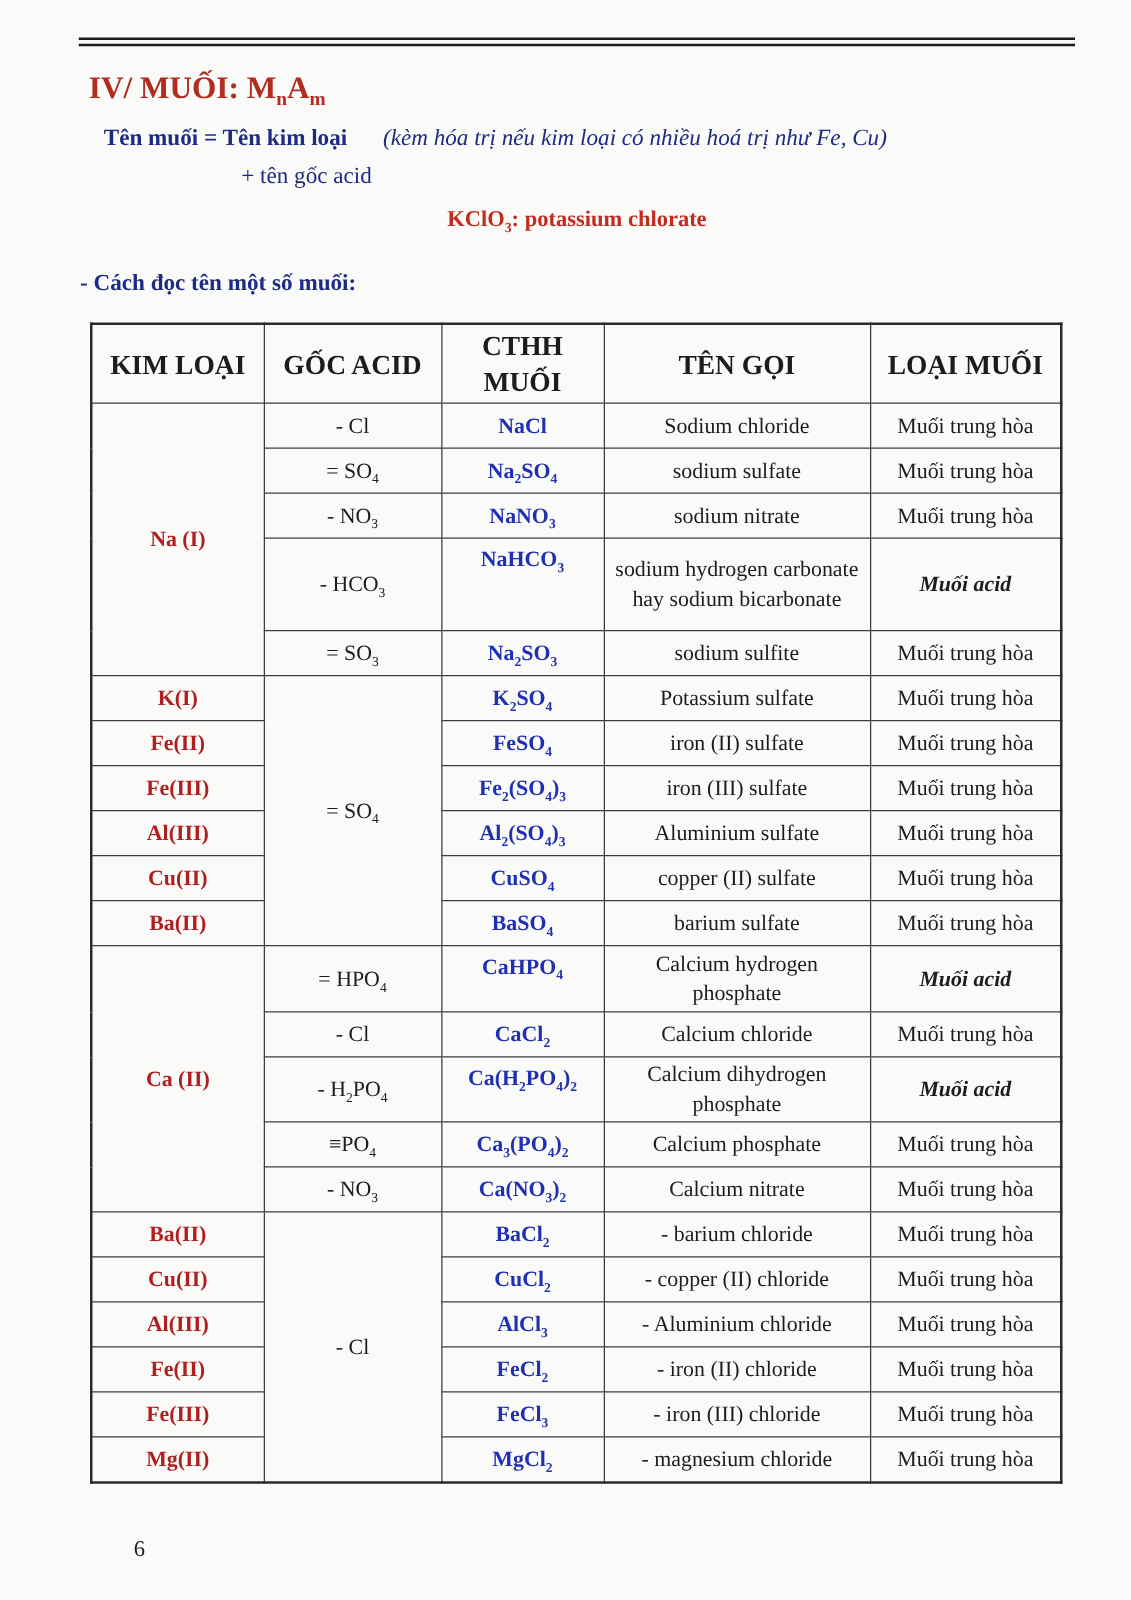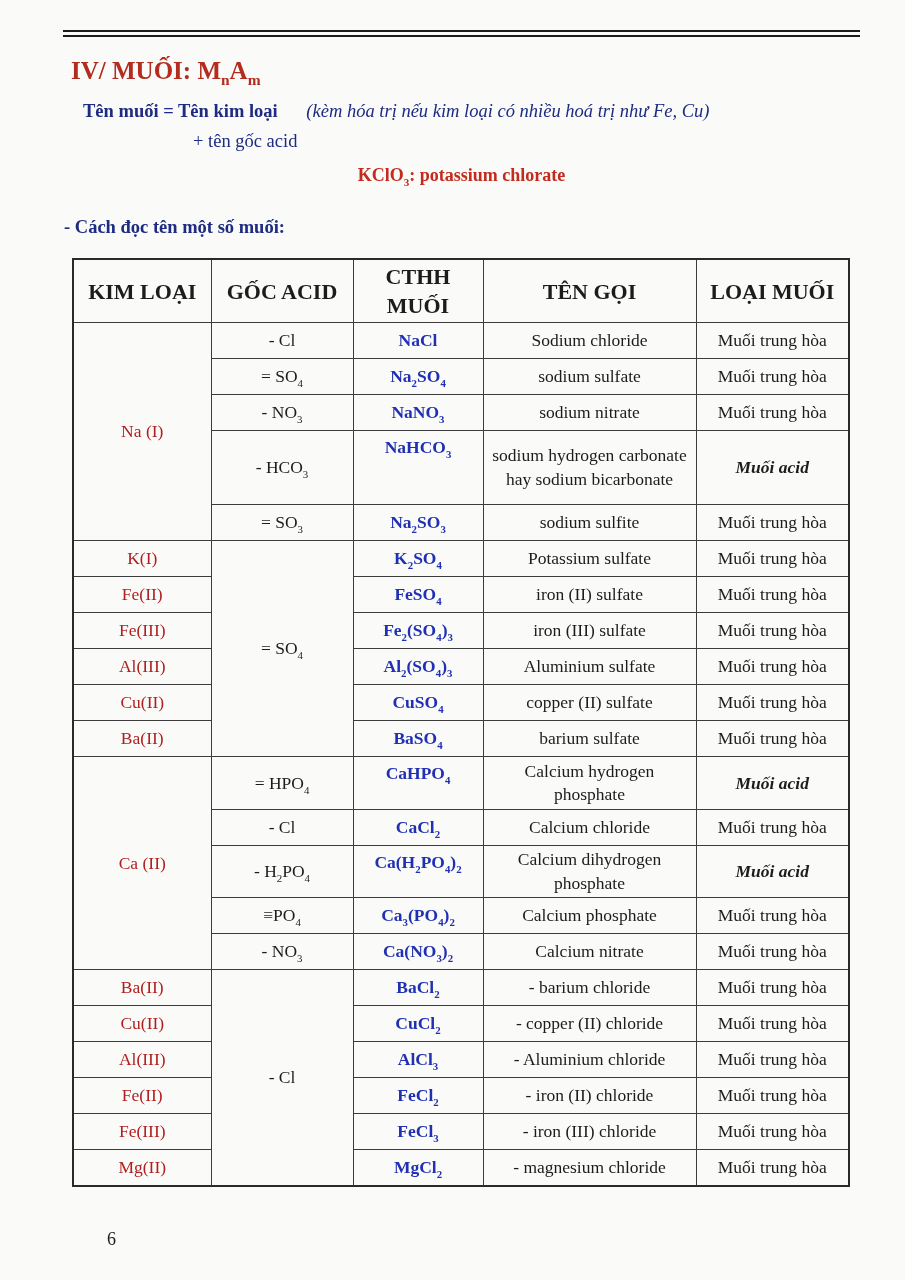--- a/index.html
+++ b/index.html
@@ -58,21 +58,21 @@
     padding:2px 4px;line-height:1.32;
     overflow:hidden;
   }
   table.salts th{font-size:22px;font-weight:bold;}
   tr.hdr{height:48px;}
   tr.r{height:36px;}
   tr.r-tall3{height:74px;}
   tr.r-tall2a{height:53px;}
   tr.r-tall2b{height:52px;}
   th.c3{padding-left:26px;padding-right:26px;}
-  td.metal{color:#b01f1f;font-weight:normal;margin-top:42px;}
+  td.metal{color:#b01f1f;font-weight:bold;margin-top:42px;}
   td.formula{color:var(--formula-blue);font-weight:bold;}
   td.type{text-align:left;padding-left:8px;}
   td.acid-type{font-weight:bold;font-style:italic;vertical-align:top;padding-top:5px;}
   td.name .hay{font-weight:normal;}
   .page-number{
     position:absolute;left:107px;top:1229px;font-size:18px;color:var(--ink);
   }
 </style>
 </head>
 <body>

